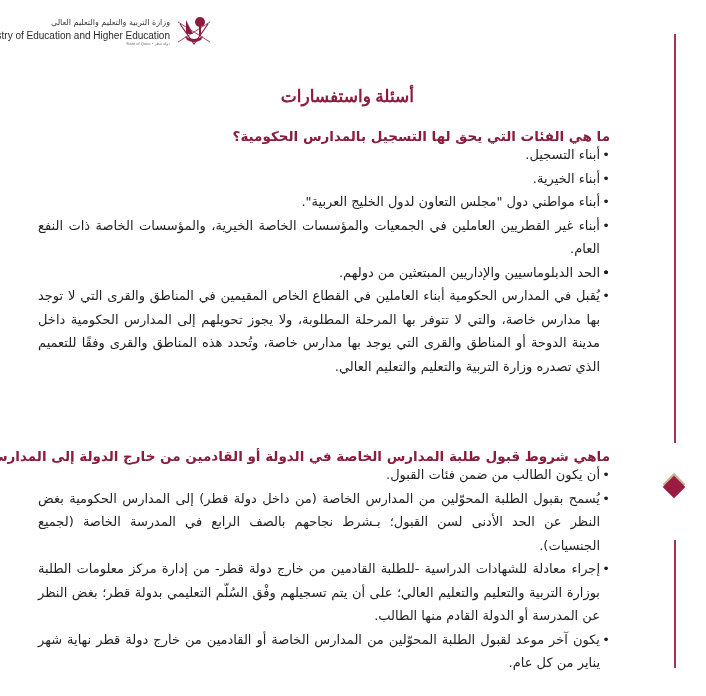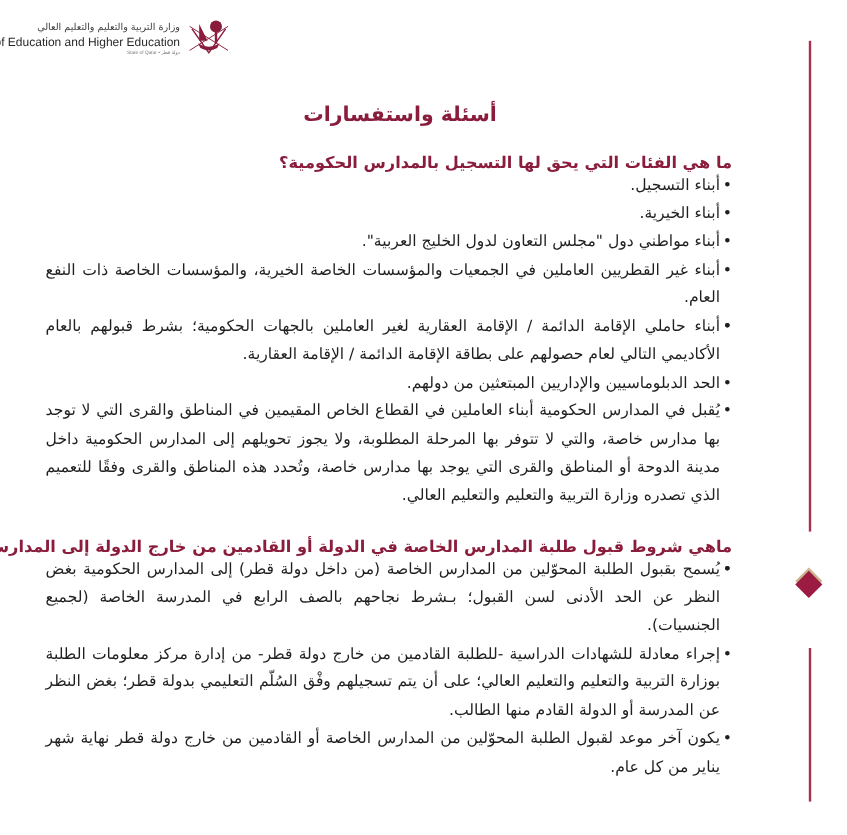--- a/index.html
+++ b/index.html
@@ -1,18 +1,18 @@
 <!DOCTYPE html>
 <html><head>
   <meta charset="utf-8">
   <style>
     html, body { margin: 0; padding: 0; background: #ffffff; }
     body { width: 706px; height: 696px; position: relative; overflow: hidden;
            font-family: "DejaVu Sans", sans-serif; }
-    .logo { position: absolute; left: 24px; top: 14px; width: 170px; height: 40px; text-align: right; }
+    .logo { position: absolute; left: 44px; top: 14px; width: 170px; height: 40px; text-align: right; }
     .logo .emblem { position: absolute; right: 2px; top: 0; width: 36px; height: 38px; }
     .logo .ar-name { position: absolute; right: 44px; top: 4px; font-size: 8px; color: #3a3a3a; white-space: nowrap; direction: rtl; }
     .logo .en-name { position: absolute; right: 44px; top: 16px; font-size: 10px; color: #2a2a2a; white-space: nowrap; font-family: "Liberation Sans", sans-serif; }
     .logo .state { position: absolute; right: 44px; top: 27px; font-size: 4px; color: #777; white-space: nowrap; font-family: "Liberation Sans", sans-serif; }
 
     .vline { position: absolute; left: 674px; width: 2px; background: #a6324f; }
     .vline.top { top: 34px; height: 409px; }
     .vline.bottom { top: 540px; height: 128px; }
     .diamond { position: absolute; left: 666px; top: 479px; width: 16px; height: 16px;
                background: #9b1b42; transform: rotate(45deg);
@@ -46,34 +46,34 @@
   <div class="ar-name">وزارة التربية والتعليم والتعليم العالي</div>
   <div class="en-name">Ministry of Education and Higher Education</div>
   <div class="state">State of Qatar • دولة قطر</div>
 </div>
 
 <div class="vline top"></div>
 <div class="diamond"></div>
 <div class="vline bottom"></div>
 
 <div class="content">
-  <h1 class="page-title" style="margin:0;">أسئلة واستفسارات</h1>
+  <h1 class="page-title" style="margin:0;font-family:Liberation Serif, serif;">أسئلة واستفسارات</h1>
 
   <div class="question" id="q1">ما هي الفئات التي يحق لها التسجيل بالمدارس الحكومية؟</div>
   <ul class="answers" id="a1">
     <li><span class="bullet">•</span><span>أبناء التسجيل.</span></li>
     <li><span class="bullet">•</span><span>أبناء الخيرية.</span></li>
     <li><span class="bullet">•</span><span>أبناء مواطني دول "مجلس التعاون لدول الخليج العربية".</span></li>
     <li><span class="bullet">•</span><span>أبناء غير القطريين العاملين في الجمعيات والمؤسسات الخاصة الخيرية، والمؤسسات الخاصة ذات النفع العام.</span></li>
     <li><span class="bullet">•</span></li>
-    <li><span class="bullet">•</span><span>أبناء حاملي الإقامة الدائمة / الإقامة العقارية لغير العاملين بالجهات الحكومية؛ بشرط قبولهم بالعام الأكاديمي التالي لعام حصولهم على بطاقة الإقامة الدائمة / الإقامة العقارية.</span></li>
+    <li><span class="bullet">•</span></li>
     <li><span class="bullet">•</span><span>الحد الدبلوماسيين والإداريين المبتعثين من دولهم.</span></li>
     <li><span class="bullet">•</span><span>يُقبل في المدارس الحكومية أبناء العاملين في القطاع الخاص المقيمين في المناطق والقرى التي لا توجد بها مدارس خاصة، والتي لا تتوفر بها المرحلة المطلوبة، ولا يجوز تحويلهم إلى المدارس الحكومية داخل مدينة الدوحة أو المناطق والقرى التي يوجد بها مدارس خاصة، وتُحدد هذه المناطق والقرى وفقًا للتعميم الذي تصدره وزارة التربية والتعليم والتعليم العالي.</span></li>
   </ul>
 
   <div class="question" id="q2">ماهي شروط قبول طلبة المدارس الخاصة في الدولة أو القادمين من خارج الدولة إلى المدارس الحكومية؟</div>
   <ul class="answers" id="a2">
-    <li><span class="bullet">•</span></li>
+    <li><span class="bullet">•</span><span>أن يكون الطالب من ضمن فئات القبول.</span></li>
     <li><span class="bullet">•</span><span>يُسمح بقبول الطلبة المحوّلين من المدارس الخاصة (من داخل دولة قطر) إلى المدارس الحكومية بغض النظر عن الحد الأدنى لسن القبول؛ بـشرط نجاحهم بالصف الرابع في المدرسة الخاصة (لجميع الجنسيات).</span></li>
     <li><span class="bullet">•</span><span>إجراء معادلة للشهادات الدراسية -للطلبة القادمين من خارج دولة قطر- من إدارة مركز معلومات الطلبة بوزارة التربية والتعليم والتعليم العالي؛ على أن يتم تسجيلهم وفْق السُلّم التعليمي بدولة قطر؛ بغض النظر عن المدرسة أو الدولة القادم منها الطالب.</span></li>
     <li><span class="bullet">•</span><span>يكون آخر موعد لقبول الطلبة المحوّلين من المدارس الخاصة أو القادمين من خارج دولة قطر نهاية شهر يناير من كل عام.</span></li>
   </ul>
 </div>
 
 </body></html>

